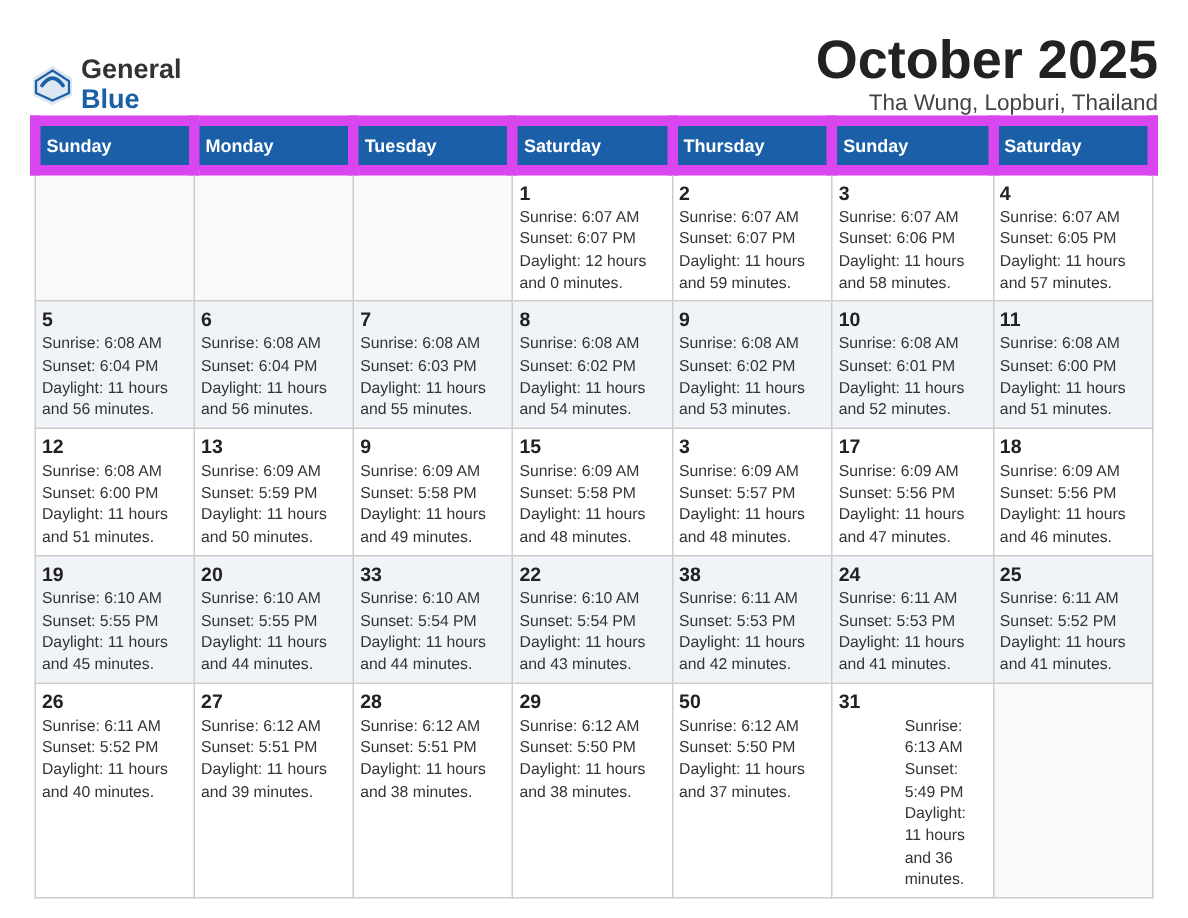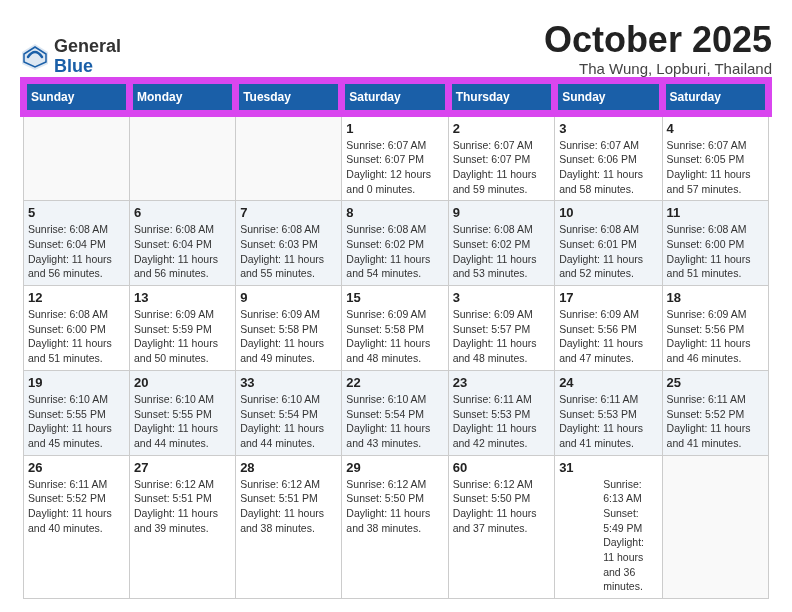--- a/index.html
+++ b/index.html
@@ -284,21 +284,21 @@
 and 44 minutes.</div>
         </td>
         <td>
           <div class="day-number">22</div>
           <div class="day-info" style="white-space: pre-line;">Sunrise: 6:10 AM
 Sunset: 5:54 PM
 Daylight: 11 hours
 and 43 minutes.</div>
         </td>
         <td>
-          <div class="day-number">23</div>
+          <div class="day-number">38</div>
           <div class="day-info" style="white-space: pre-line;">Sunrise: 6:11 AM
 Sunset: 5:53 PM
 Daylight: 11 hours
 and 42 minutes.</div>
         </td>
         <td>
           <div class="day-number">24</div>
           <div class="day-info" style="white-space: pre-line;">Sunrise: 6:11 AM
 Sunset: 5:53 PM
 Daylight: 11 hours
@@ -335,21 +335,21 @@
 and 38 minutes.</div>
         </td>
         <td>
           <div class="day-number">29</div>
           <div class="day-info" style="white-space: pre-line;">Sunrise: 6:12 AM
 Sunset: 5:50 PM
 Daylight: 11 hours
 and 38 minutes.</div>
         </td>
         <td>
-          <div class="day-number">60</div>
+          <div class="day-number">50</div>
           <div class="day-info" style="white-space: pre-line;">Sunrise: 6:12 AM
 Sunset: 5:50 PM
 Daylight: 11 hours
 and 37 minutes.</div>
         </td>
         <td>
           <div class="day-number">31</div>
           <div class="day-info" style="white-space: pre-line; margin-left: 44px;">Sunrise: 6:13 AM
 Sunset: 5:49 PM
 Daylight: 11 hours

